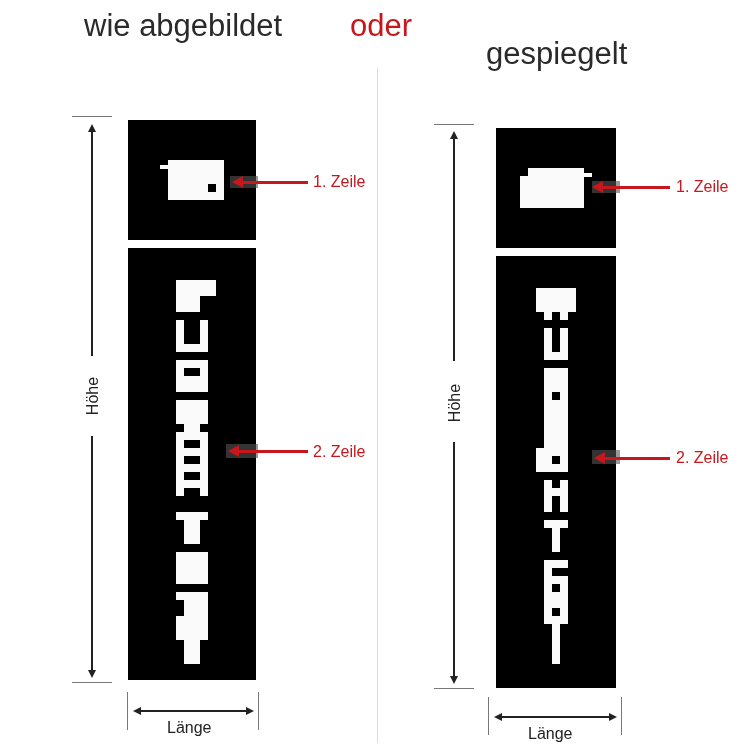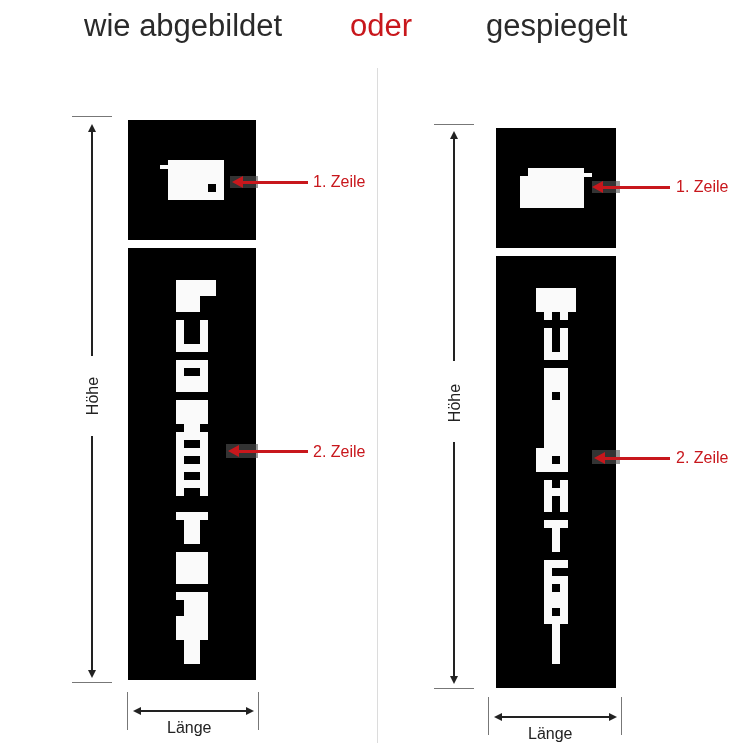--- a/index.html
+++ b/index.html
@@ -23,21 +23,21 @@
   .ah-left{position:absolute;width:0;height:0;border-top:4px solid transparent;border-bottom:4px solid transparent;border-right:8px solid #222;}
   .ah-right{position:absolute;width:0;height:0;border-top:4px solid transparent;border-bottom:4px solid transparent;border-left:8px solid #222;}
   .dim-label{position:absolute;font-size:16px;color:#222;white-space:nowrap;text-align:center;}
   .rot{transform:rotate(-90deg);transform-origin:center center;}
 </style>
 </head>
 <body>
 
 <div class="title" style="left:84px;">wie abgebildet</div>
 <div class="title red" style="left:350px;">oder</div>
-<div class="title" style="left:486px;">gespiegelt</div>
+<div class="title" style="left:486px;margin-top:28px;">gespiegelt</div>
 
 <div class="divider"></div>
 
 <div>
 
   <div class="panel" style="left:128px;top:120px;width:128px;height:120px;">
     <div class="px" style="left:40px;top:40px;width:56px;height:8px;"></div>
     <div class="px" style="left:32px;top:45px;width:64px;height:4px;"></div>
     <div class="px" style="left:40px;top:48px;width:56px;height:32px;"></div>
     <div class="hole" style="left:80px;top:64px;width:8px;height:8px;"></div>

